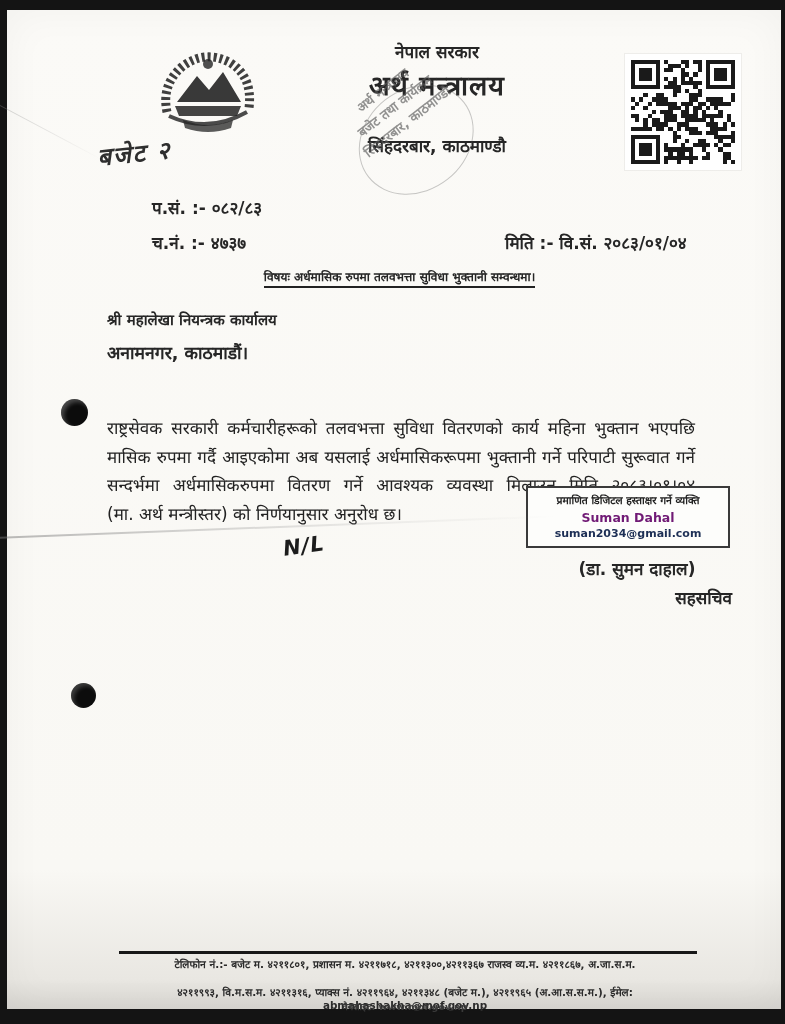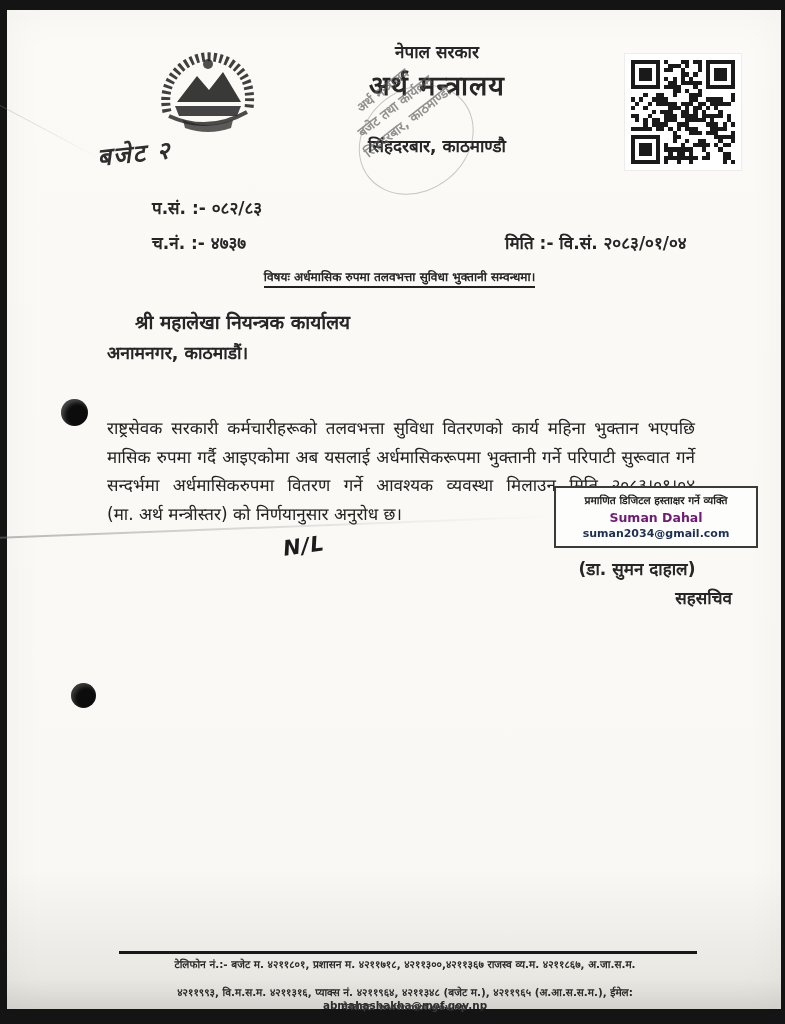--- a/index.html
+++ b/index.html
@@ -43,30 +43,30 @@
   .ref1{left:145px;top:186px;font-size:17px;font-weight:600;}
   .ref2{left:145px;top:221px;font-size:17px;font-weight:600;}
   .date{left:498px;top:221px;font-size:17px;font-weight:600;}
   
   .subject{left:0;top:256px;width:785px;text-align:center;}
   .subject span{
     font-size:12px;font-weight:700;
     border-bottom:2px solid #222;padding-bottom:2px;
   }
   
-  .rcp1{left:100px;top:299px;font-size:19px;font-weight:600;margin-left:28px;}
+  .rcp1{left:100px;top:299px;font-size:15px;font-weight:600;}
   .rcp2{left:100px;top:330px;font-size:17.5px;font-weight:600;}
   
   .body-block{left:100px;top:360px;width:588px;font-size:17px;font-weight:500;color:#222;margin-top:44px;}
   .body-line{line-height:28.5px;text-align:justify;text-align-last:justify;}
   .body-line.last{text-align:left;text-align-last:left;}
   
   .sig-box{
     left:519px;top:476px;width:204px;border:2px solid #3a3a3a;
-    background:#fdfdfb;text-align:center;padding:5px 4px 6px;box-sizing:border-box;margin-left:28px;
+    background:#fdfdfb;text-align:center;padding:5px 4px 6px;box-sizing:border-box;
   }
   .sig-box .l1{font-size:10.5px;font-weight:700;color:#222;}
   .sig-box .l2{font-size:12.5px;font-weight:700;color:#701a75;margin-top:3px;}
   .sig-box .l3{font-size:11px;font-weight:700;color:#1d2f55;margin-top:2px;}
   .hand-nl{left:276px;top:524px;font-size:21px;font-style:italic;font-weight:600;
     color:#1c1c1c;transform:rotate(-8deg);letter-spacing:1px;}
   .sig-name{left:535px;top:547px;width:190px;text-align:center;font-size:17px;font-weight:600;}
   .sig-title{left:535px;top:576px;width:190px;text-align:right;font-size:17px;font-weight:600;}
   
   .footer-rule{left:112px;top:941px;width:578px;height:3px;background:#181818;}

